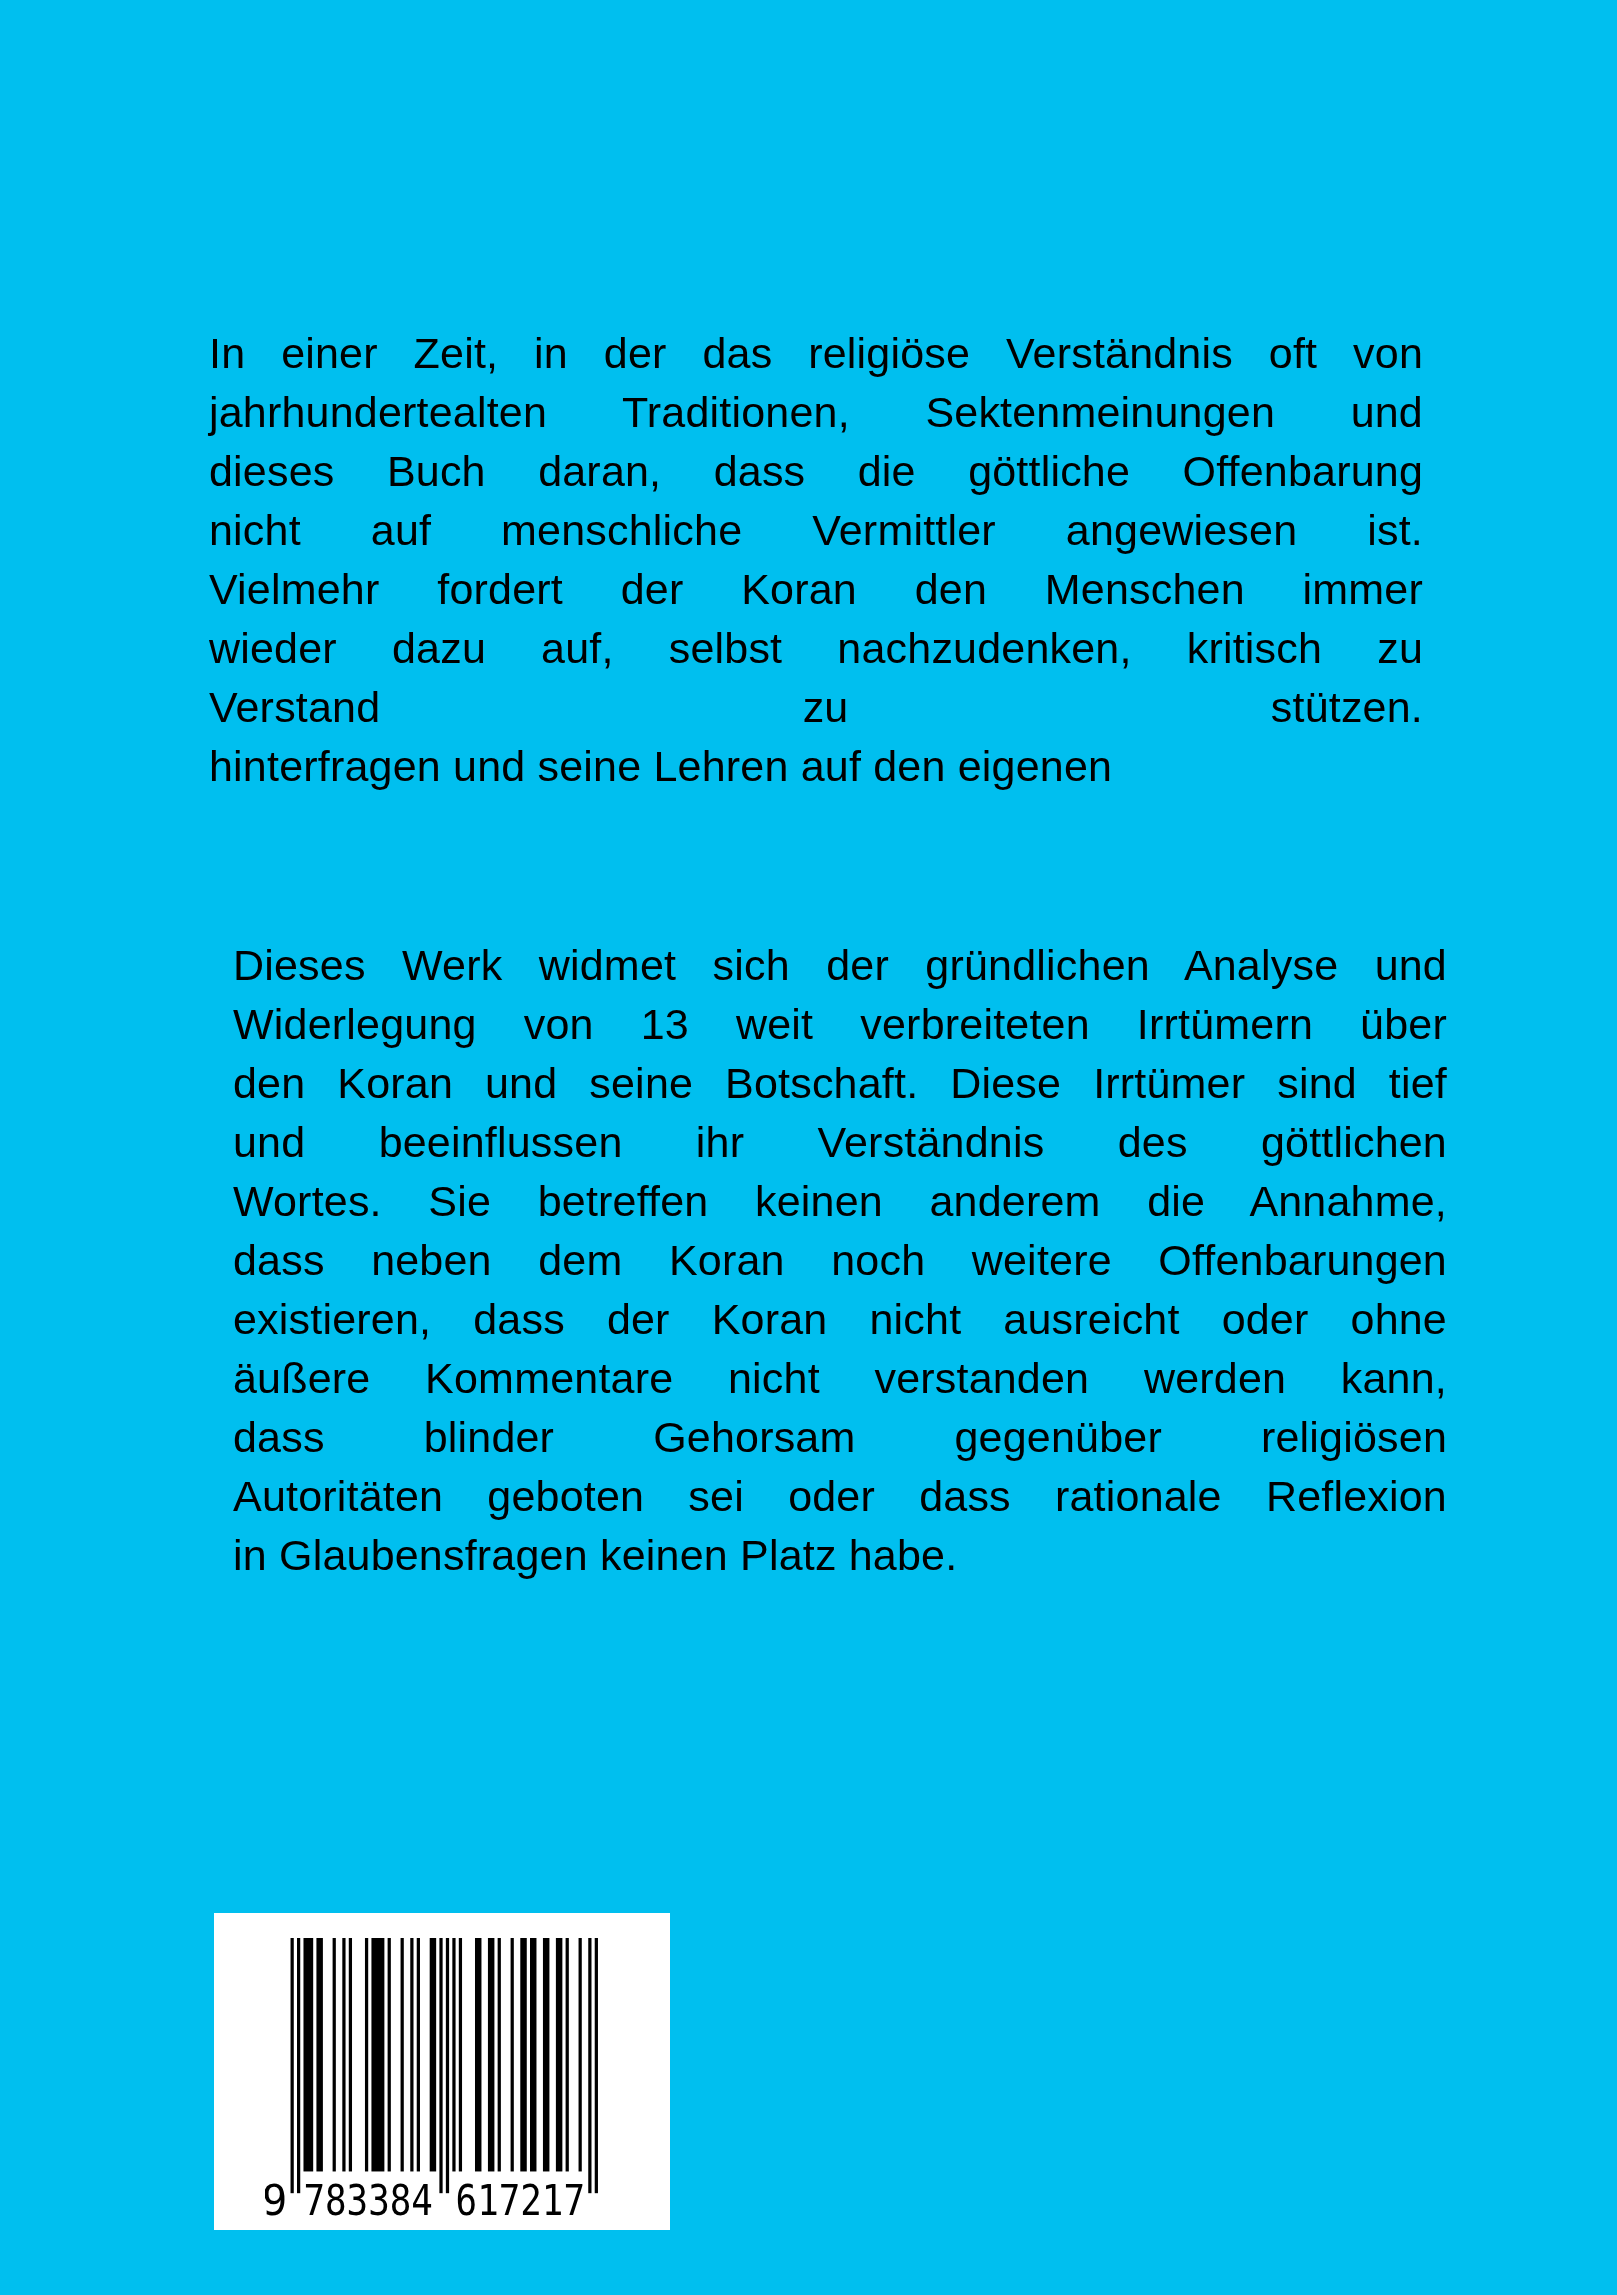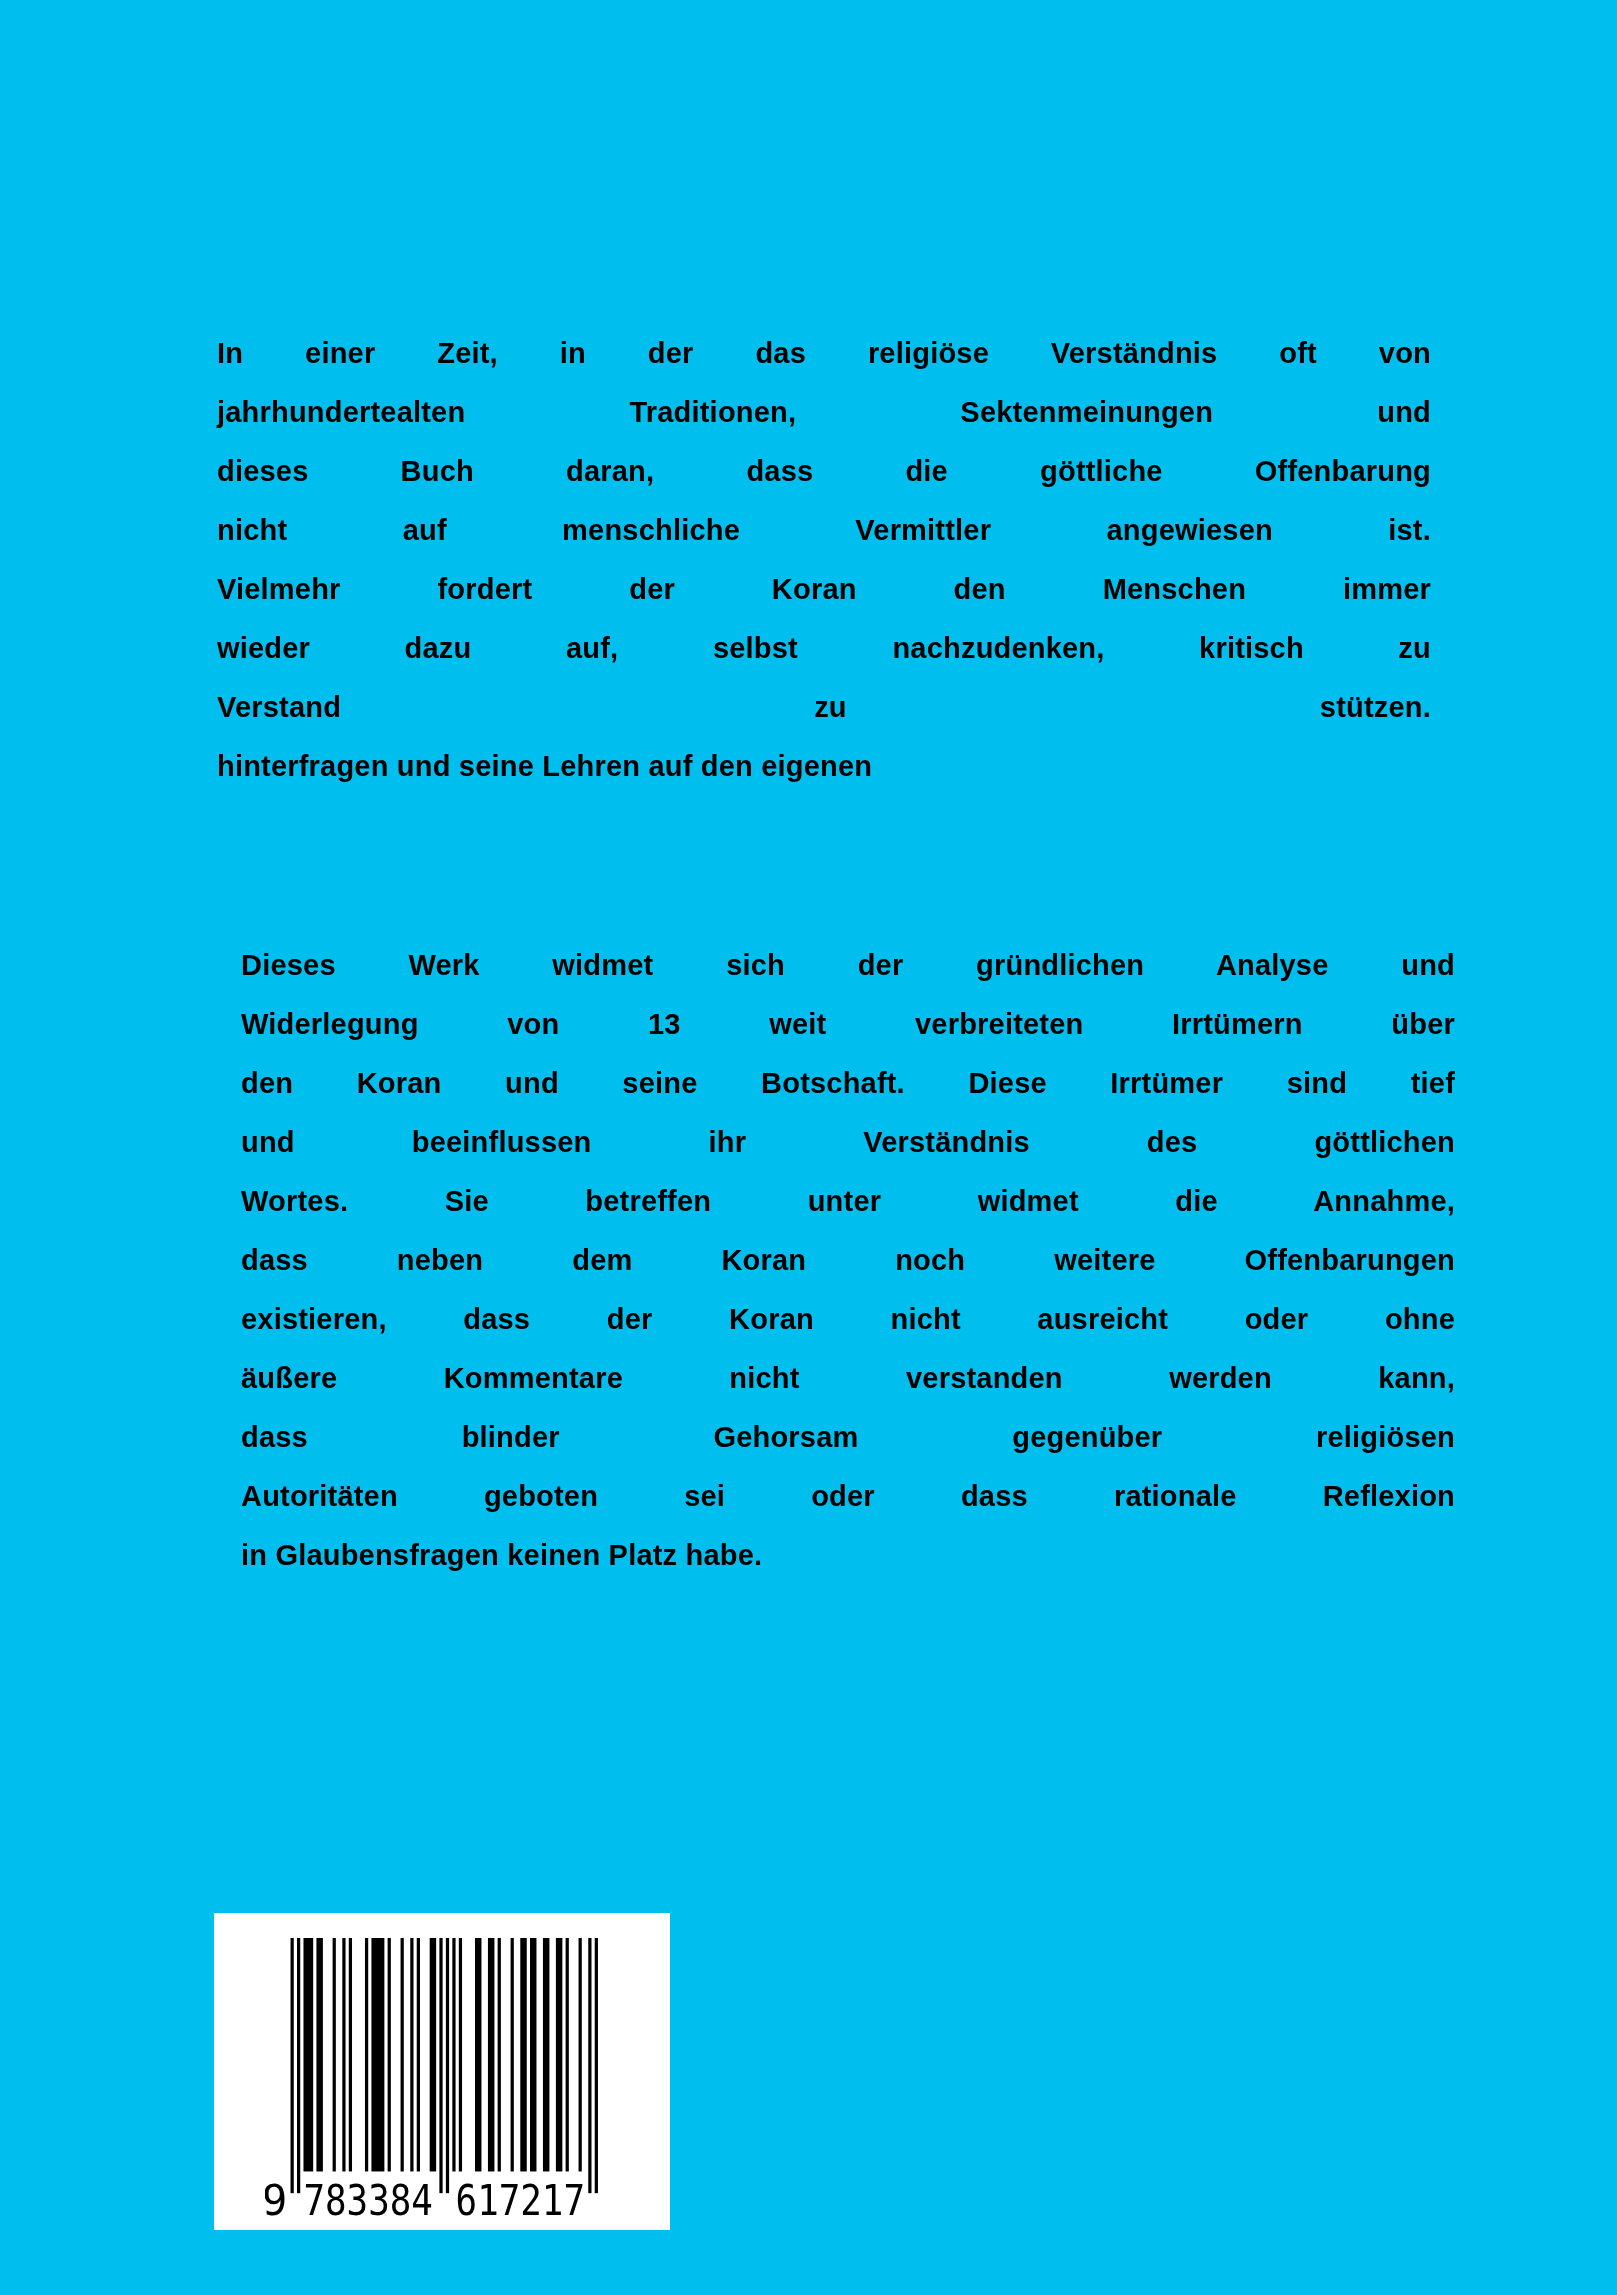--- a/index.html
+++ b/index.html
@@ -14,25 +14,25 @@
     overflow: hidden;
     background: var(--bg, #00BFEF);
     font-family: "Liberation Sans", "DejaVu Sans", sans-serif;
   }
   .cover {
     position: absolute;
     inset: 0;
   }
   .blurb {
     position: absolute;
-    left: 217px;
+    left: 209px;
     width: 1214px;
     color: var(--fg, #000000);
-    font-size: 29px;
-    font-weight: 700;
+    font-size: 43px;
+    font-weight: 400;
     line-height: 59px;
     letter-spacing: 0.2px;
   }
   .blurb-1 { top: 324px; }
   .blurb-2 { top: 936px; margin-left: 24px; }
   .blurb .line {
     text-align: justify;
     
     text-align-last: justify;
     white-space: nowrap;
@@ -74,21 +74,21 @@
       <div class="line">wieder dazu auf, selbst nachzudenken, kritisch zu</div>
       <div class="line">Verstand zu stützen.</div>
       <div class="line">hinterfragen und seine Lehren auf den eigenen</div>
     </section>
 
   <section class="blurb blurb-2">
       <div class="line">Dieses Werk widmet sich der gründlichen Analyse und</div>
       <div class="line">Widerlegung von 13 weit verbreiteten Irrtümern über</div>
       <div class="line">den Koran und seine Botschaft. Diese Irrtümer sind tief</div>
       <div class="line">und beeinflussen ihr Verständnis des göttlichen</div>
-      <div class="line">Wortes. Sie betreffen unter widmet die Annahme,</div>
+      <div class="line">Wortes. Sie betreffen keinen anderem die Annahme,</div>
       <div class="line">dass neben dem Koran noch weitere Offenbarungen</div>
       <div class="line">existieren, dass der Koran nicht ausreicht oder ohne</div>
       <div class="line">äußere Kommentare nicht verstanden werden kann,</div>
       <div class="line">dass blinder Gehorsam gegenüber religiösen</div>
       <div class="line">Autoritäten geboten sei oder dass rationale Reflexion</div>
       <div class="line">in Glaubensfragen keinen Platz habe.</div>
     </section>
 
   <div class="barcode-card">
     <svg id="ean13" width="340" height="282" viewBox="0 0 735 610">

